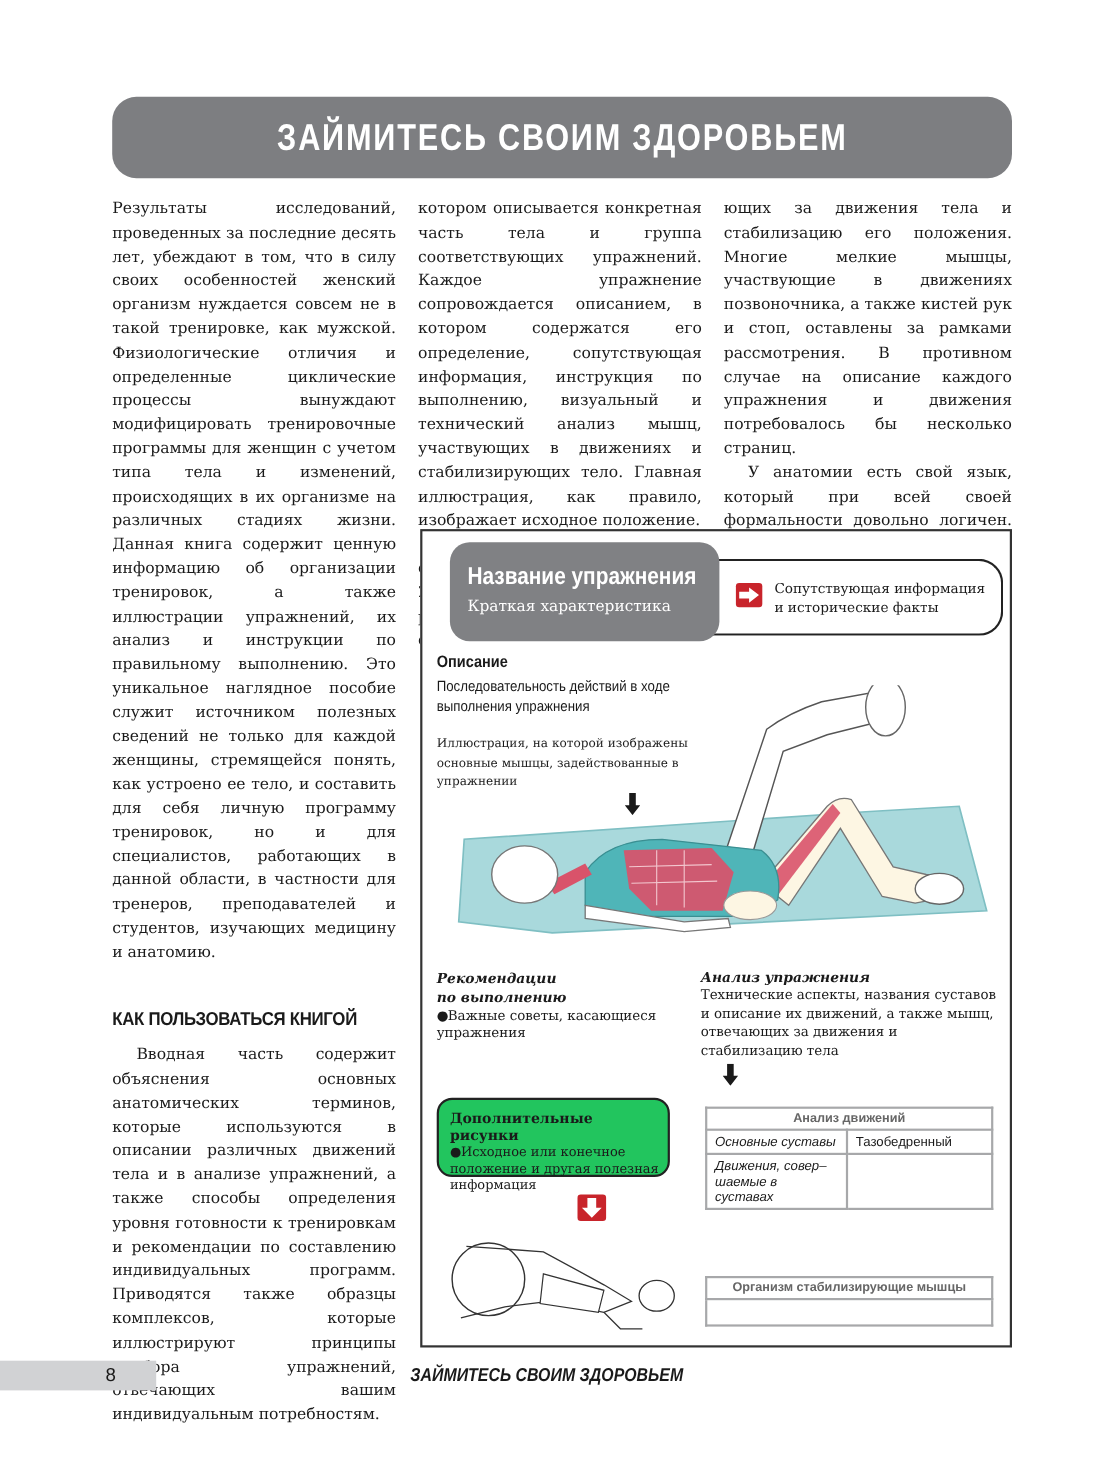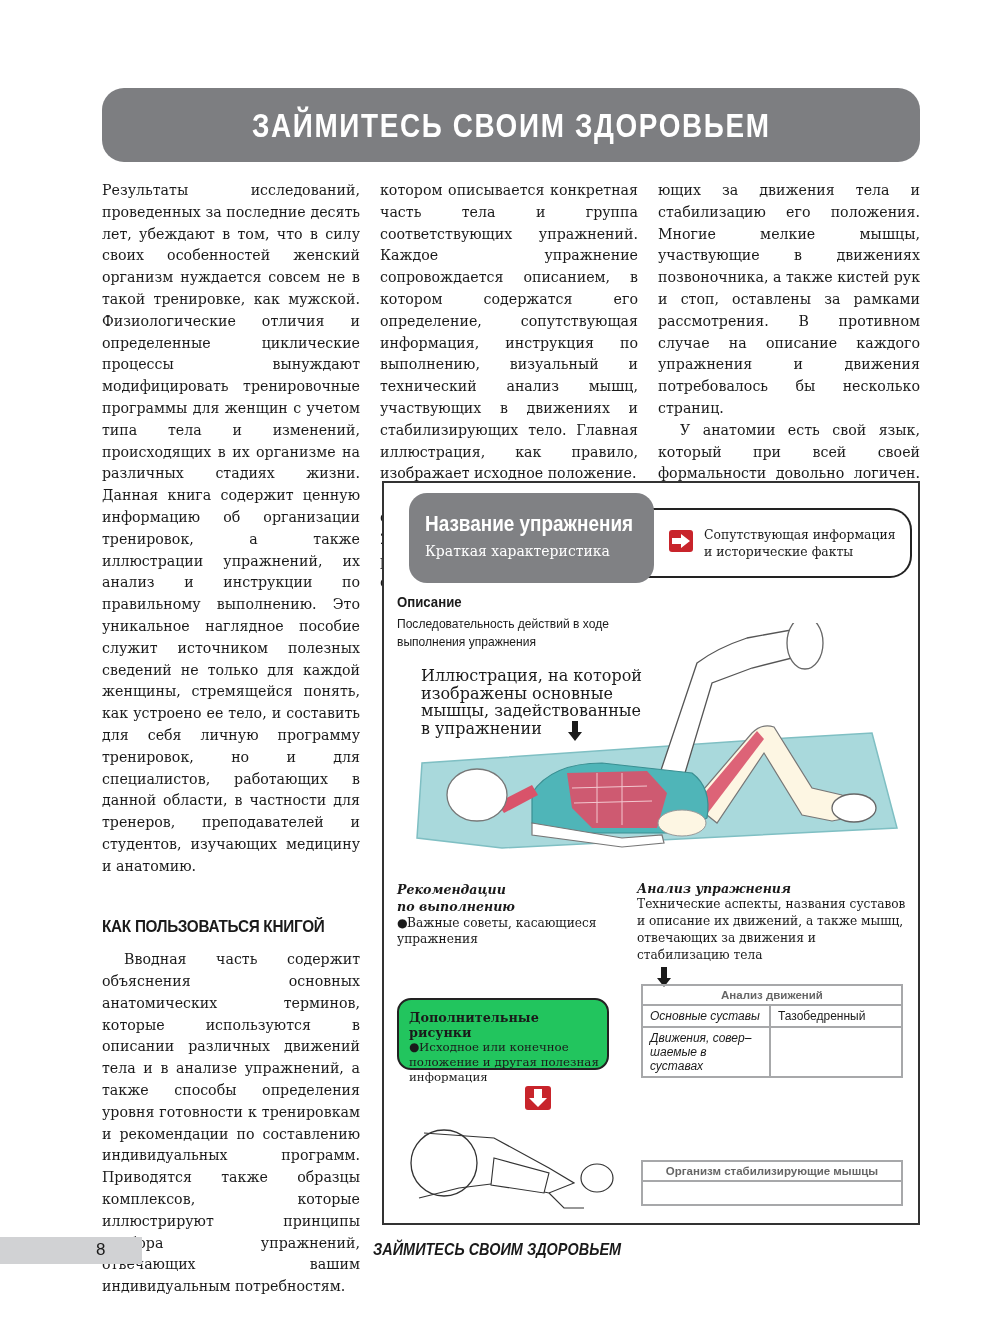--- a/index.html
+++ b/index.html
@@ -55,21 +55,21 @@
   .info-text { position: absolute; left: 80px; top: 16px; font-size: 12.4px; line-height: 17px; white-space: nowrap; }
 
   .desc-head {
     position: absolute; left: 13px; top: 110px; font-family: "Liberation Sans", sans-serif;
     font-weight: bold; font-size: 15px; transform: scaleX(0.88); transform-origin: left;
   }
   .desc-text {
     position: absolute; left: 13px; top: 132px; font-family: "Liberation Sans", sans-serif;
     font-size: 13.4px; line-height: 18px; width: 240px; transform: scaleX(0.9); transform-origin: left;
   }
-  .illus-text { position: absolute; left: 13px; top: 184px; font-size: 16px; line-height: 17.5px; width: 230px; margin-left: 24px; }
+  .illus-text { position: absolute; left: 13px; top: 184px; font-size: 11px; line-height: 17.5px; width: 230px; }
   .arrow-down { position: absolute; width: 14px; height: 20px; }
 
   .illustration { position: absolute; left: 8px; top: 140px; width: 520px; height: 230px; }
 
   .rec-head {
     position: absolute; left: 13px; top: 398px; font-style: italic; font-weight: bold; font-size: 12.6px; line-height: 17px;
   }
   .rec-item { position: absolute; left: 13px; top: 432px; font-size: 12.2px; line-height: 16px; width: 200px; }
   .bullet { display: inline-block; width: 10px; }
 
@@ -80,21 +80,21 @@
     position: absolute; left: 13px; top: 515px; width: 212px; height: 72px;
     border: 2px solid #222; border-radius: 14px; padding: 10px 6px 0 10px; background: #22c55e;
   }
   .extra-head { font-weight: bold; font-size: 12.8px; }
   .extra-item { font-size: 11.8px; line-height: 15px; }
 
   .red-arrow-box {
     position: absolute; left: 141px; top: 603px; width: 26px; height: 24px; background: #c8242b; border-radius: 3px;
   }
 
-  .tbl { position: absolute; left: 257px; top: 501px; width: 262px; border-collapse: collapse;
+  .tbl { position: absolute; left: 257px; top: 523px; width: 262px; border-collapse: collapse;
     font-family: "Liberation Sans", sans-serif; font-size: 12px; }
   .tbl td, .tbl th { border: 2px solid #a7a8aa; padding: 3px 7px; text-align: left; vertical-align: top; }
   .tbl th { text-align: center; color: #666; font-weight: bold; font-size: 11.5px; padding: 3px; }
   .tbl td.lbl { font-style: italic; width: 128px; line-height: 14px; margin-left: 23px; }
   .tbl2 { top: 677px; }
   .tbl2 td { height: 24px; }
 
   .footer-num {
     position: absolute; left: 0; top: 1237px; width: 142px; height: 27px; background: #d1d2d4;
     font-family: "Liberation Sans", sans-serif; font-size: 17px; padding: 3px 0 0 96px;

